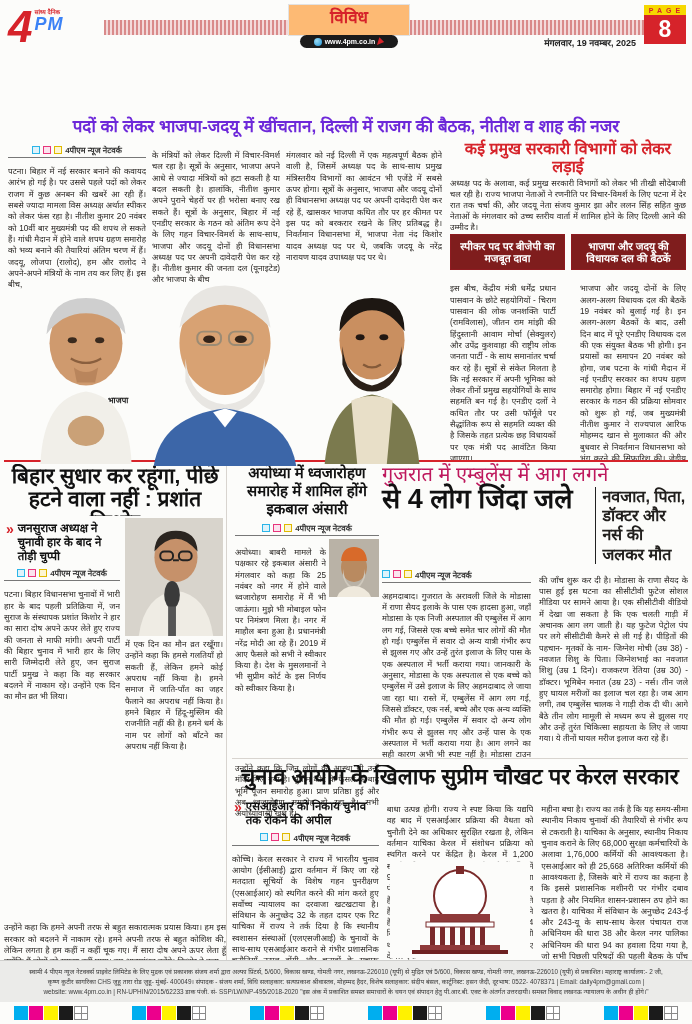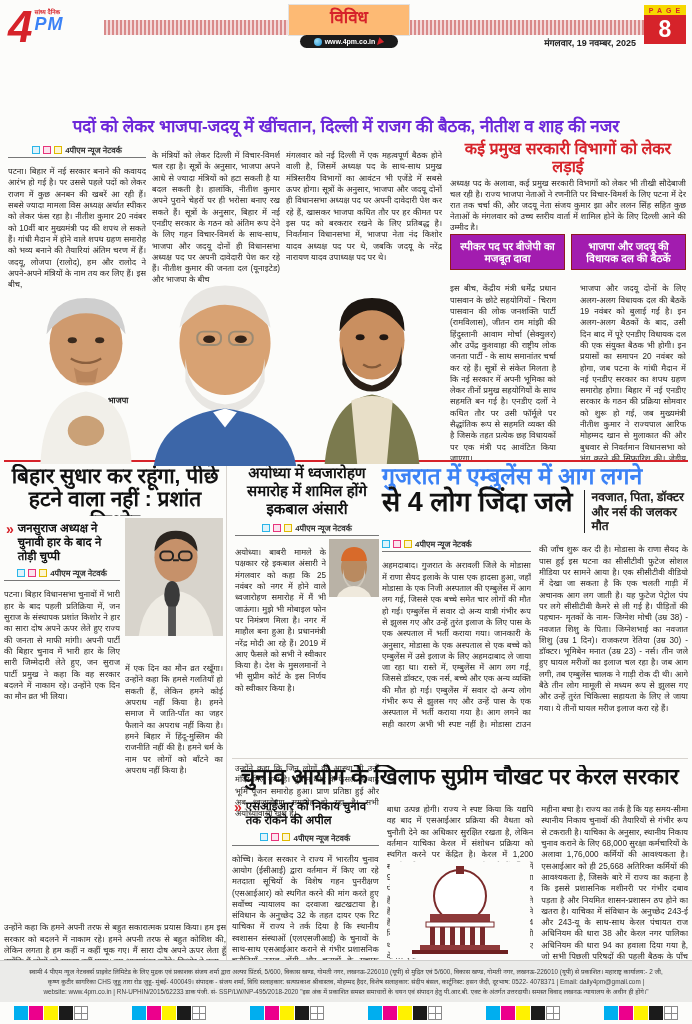--- a/index.html
+++ b/index.html
@@ -42,47 +42,47 @@
   .coltext{font-size:8.2px;line-height:1.38;text-align:justify;color:#2a2724;overflow:hidden;margin-top:8px;}
   
   .lc1{left:8px;top:142px;width:138px;height:158px;}
   .lc2{left:152px;top:142px;width:128px;height:158px;}
   .lc3{left:286px;top:142px;width:156px;height:158px;}
   
   .panel{left:450px;top:140px;width:236px;height:326px;}
   .panel-head{font-size:16px;font-weight:bold;color:#d6232a;text-align:center;line-height:1.1;margin-bottom:3px;}
   .panel-intro{font-size:8.2px;line-height:1.35;text-align:justify;color:#2a2724;height:52px;overflow:hidden;}
   .panel-boxes{display:flex;gap:6px;margin-top:4px;}
-  .redbox{flex:1;background:#a21caf;color:#fff;font-size:10.5px;font-weight:bold;text-align:center;
+  .redbox{flex:1;background:#7f1d1d;color:#fff;font-size:10.5px;font-weight:bold;text-align:center;
           line-height:1.15;padding:5px 3px;border:1px solid #8e1b20;}
   .panel-cols{display:flex;gap:24px;margin-top:5px;}
   .pcol{flex:1;height:178px;}
   
   .photo{background:transparent;}
   .photo svg{display:block;width:100%;height:100%;}
   .ph-caption{font-size:8px;font-weight:bold;color:#222;z-index:5;}
   
   .art{border-top:2px solid #d6232a;background:#fcfcfa;}
   .pk{left:4px;top:460px;width:222px;height:498px;padding-top:2px;border-right:1px solid #d8d4cf;}
   .pk-head{font-size:21px;font-weight:bold;text-align:center;line-height:1.1;color:#111;height:52px;overflow:hidden;}
   .kicker{display:flex;gap:4px;margin:4px 2px 2px 2px;}
   .kicker-mark{color:#d6232a;font-size:14px;font-weight:bold;line-height:1;}
   .kicker-text{font-size:11.5px;font-weight:bold;line-height:1.2;color:#111;}
   .pk-mid{display:flex;gap:5px;margin-top:2px;}
   .pk-left{width:116px;}
-  .pk-right{width:98px;display:flex;flex-direction:column;gap:24px;}
+  .pk-right{width:98px;display:flex;flex-direction:column;}
   .pk-photo{width:98px;height:118px;}
   .ayo{left:232px;top:460px;width:144px;height:296px;padding:2px 3px 0 3px;border-right:1px solid #d8d4cf;}
   .ayo-head{font-size:15px;font-weight:bold;text-align:center;line-height:1.2;color:#111;height:56px;overflow:hidden;}
   .ayo-photo{float:right;width:50px;height:58px;margin:0 0 2px 3px;}
   .guj{left:382px;top:460px;width:306px;height:296px;padding-top:2px;}
-  .guj-h1{font-size:23px;font-weight:bold;line-height:1.05;color:#3b82f6;}
-  .guj-row{display:flex;align-items:flex-start;gap:12px;}
+  .guj-h1{font-size:20px;font-weight:normal;line-height:1.05;color:#be185d;}
+  .guj-row{display:flex;align-items:flex-start;gap:23px;}
   .guj-h2{font-size:27px;font-weight:bold;line-height:1.05;color:#111;white-space:nowrap;}
-  .guj-side{border-left:1.5px solid #222;padding-left:6px;font-size:12px;font-weight:bold;line-height:1.2;margin-top:2px;}
+  .guj-side{border-left:1.5px solid #222;padding-left:6px;font-size:16px;font-weight:bold;line-height:1.2;margin-top:2px;}
   .guj-cols{display:flex;gap:8px;margin-top:3px;}
   .gcol{flex:1;height:188px;}
   
   .ker{left:232px;top:758px;width:456px;height:198px;border-top:1px solid #d8d4cf;padding-top:6px;}
   .ker-head{font-size:22px;font-weight:bold;text-align:center;color:#111;line-height:1.05;height:28px;overflow:hidden;}
   .ker-cols{display:flex;gap:8px;margin-top:3px;position:relative;}
   .kcol{flex:1;height:158px;}
   .sc-art{position:absolute;left:158px;top:66px;width:140px;height:96px;background:#fcfcfa;z-index:4;}
   
   .imprint{left:0;top:960px;width:692px;height:42px;background:#ebebe9;border-top:1px solid #cfcfcd;

